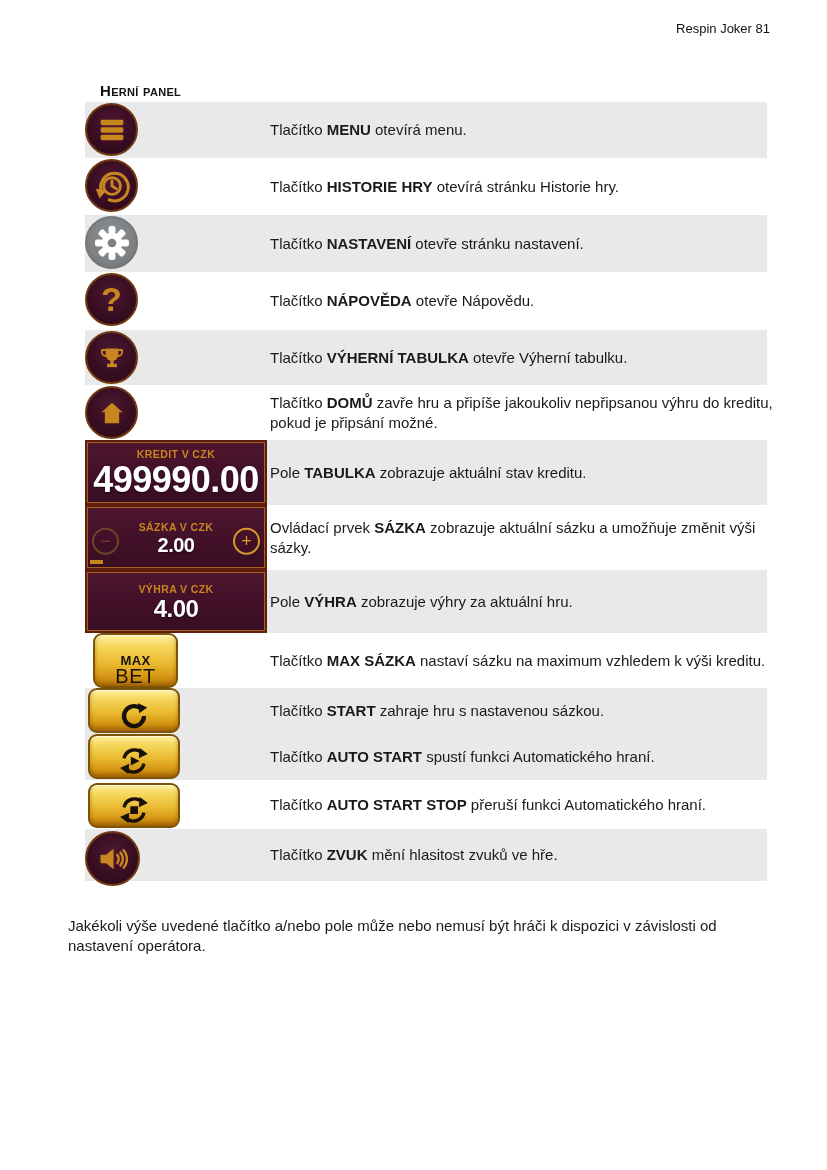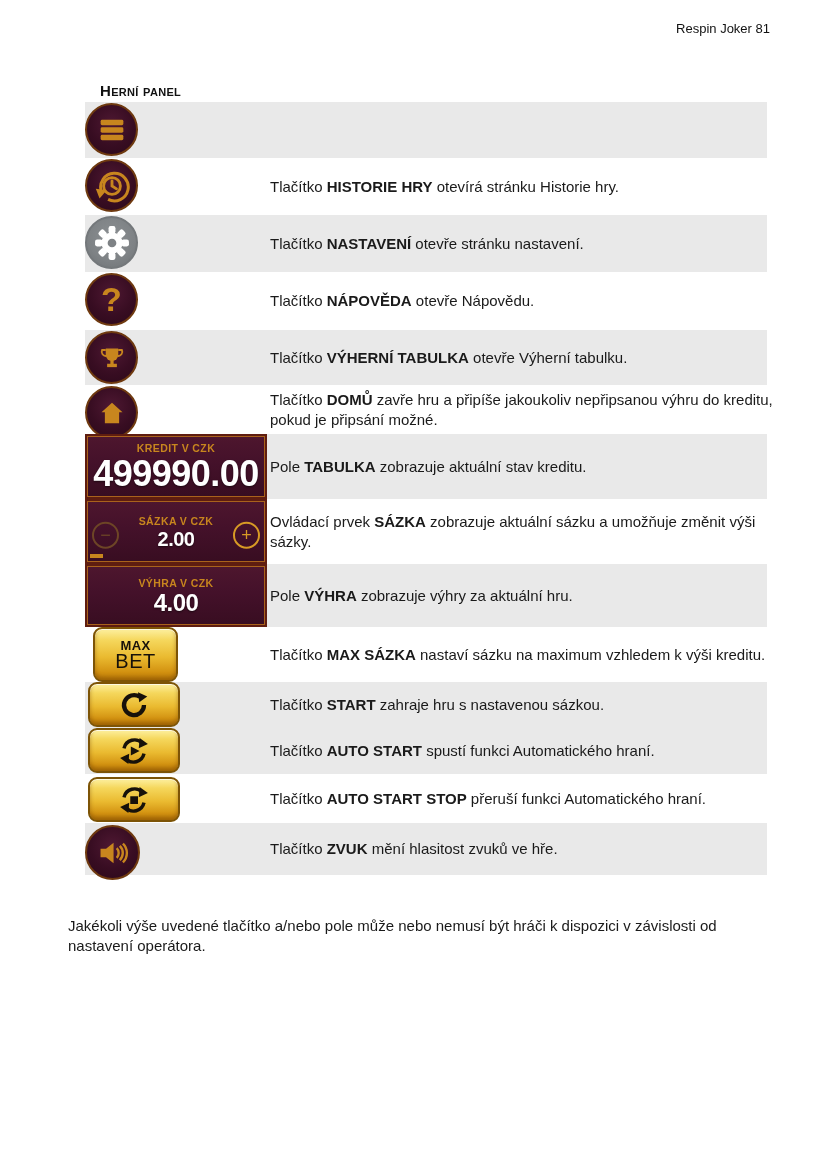--- a/index.html
+++ b/index.html
@@ -32,21 +32,21 @@
   .step{position:absolute;top:50%;transform:translateY(-38%);width:27px;height:27px;border-radius:50%;
         box-sizing:border-box;border:2px solid;display:flex;align-items:center;justify-content:center;
         font-size:18px;line-height:1;font-weight:400;background:transparent;}
   .step.minus{left:5px;border-color:#6d4526;color:#6d4526;}
   .step.plus{right:5px;border-color:#d79a25;color:#d79a25;}
   .bet-dash{position:absolute;left:3px;bottom:4px;width:13px;height:4px;background:#c8861e;}
   
   .gbtn{position:absolute;top:0;border-radius:9px;border:2px solid #7d5406;box-sizing:border-box;
         background:linear-gradient(180deg,#fdf0a0 0%,#f5d75c 22%,#eaba30 55%,#d29110 85%,#c07f08 100%);
         box-shadow:inset 0 1px 0 rgba(255,255,255,.7),inset 0 -3px 4px rgba(110,60,0,.45);
-        display:flex;flex-direction:column;align-items:center;justify-content:center;color:#17110a;}
+        display:flex;flex-direction:column;align-items:center;justify-content:flex-end;color:#17110a;}
   .gbtn.maxbet{left:8px;width:85px;height:55px;}
   .gbtn.startb{left:3px;width:92px;height:45px;top:0px;}
   .gbtn.autob{left:3px;width:92px;height:45px;top:1px;}
   .mb-top{font-size:13px;font-weight:800;letter-spacing:.3px;line-height:1;}
   .mb-bot{font-size:20px;font-weight:400;letter-spacing:.5px;line-height:.95;}
   .ftr{position:absolute;left:68px;top:916px;width:716px;font-size:15px;line-height:1.35;color:#1a1a1a;}
 </style>
 </head>
 <body>
 
@@ -60,20 +60,23 @@
     <div class="row shaded" style="height:56px">
       <div class="cbtn">
         <svg width="32" height="32" viewBox="0 0 24 24">
           <g fill="#c8861e">
             <rect x="3.5" y="4.3" width="17" height="4.2" rx="1.1"></rect>
             <rect x="3.5" y="9.9" width="17" height="4.2" rx="1.1"></rect>
             <rect x="3.5" y="15.5" width="17" height="4.2" rx="1.1"></rect>
           </g>
         </svg>
       </div>
+      <div class="desc">
+          <div><span>Tlačítko </span><span class="seg-b">MENU</span><span> otevírá menu.</span></div>
+        </div>
     </div>
 
     <div class="row" style="height:57px">
       <div class="cbtn">
         <svg width="36" height="36" viewBox="0 0 24 24">
           <path d="M4.9,15.6 A9.2,9.2 0 1 1 9.4,20.9" stroke="#c8861e" stroke-width="2" fill="none"></path>
           <polygon points="1.2,13.8 8.4,14.9 3.7,20.3" fill="#c8861e"></polygon>
           <circle cx="12" cy="12" r="5.6" stroke="#c8861e" stroke-width="1.9" fill="none"></circle>
           <path d="M12,8.6 V12 l3,1.9" stroke="#c8861e" stroke-width="1.9" fill="none" stroke-linecap="round"></path>
         </svg>
@@ -123,21 +126,21 @@
             <path d="M8.1,16.6 h7.8 v2.7 h-7.8 z"></path>
           </g>
           <path d="M7,5.6 H4.1 a3.3,3.3 0 0 0 3.5,4.7 M17,5.6 h2.9 a3.3,3.3 0 0 1 -3.5,4.7" fill="none" stroke="#c8861e" stroke-width="1.5"></path>
         </svg>
       </div>
       <div class="desc">
           <div><span>Tlačítko </span><span class="seg-b">VÝHERNÍ TABULKA</span><span> otevře Výherní tabulku.</span></div>
         </div>
     </div>
 
-    <div class="row" style="height:49px">
+    <div class="row" style="height:55px">
       <div class="cbtn">
         <svg width="30" height="30" viewBox="0 0 24 24">
           <path fill="#c8861e" d="M12,3.8 L20.4,11.4 H17.7 V20.2 H6.3 V11.4 H3.6 Z"></path>
         </svg>
       </div>
       <div class="desc">
           <div><span>Tlačítko </span><span class="seg-b">DOMŮ</span><span> zavře hru a připíše jakoukoliv nepřipsanou výhru do kreditu, pokud je připsání možné.</span></div>
         </div>
     </div>
 

